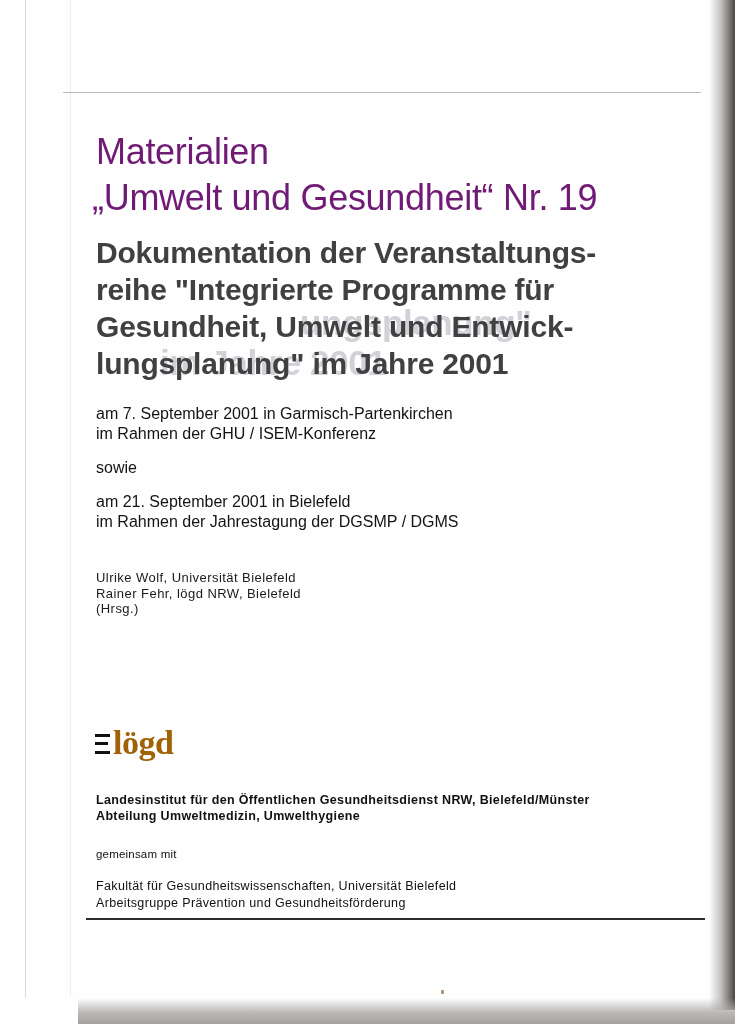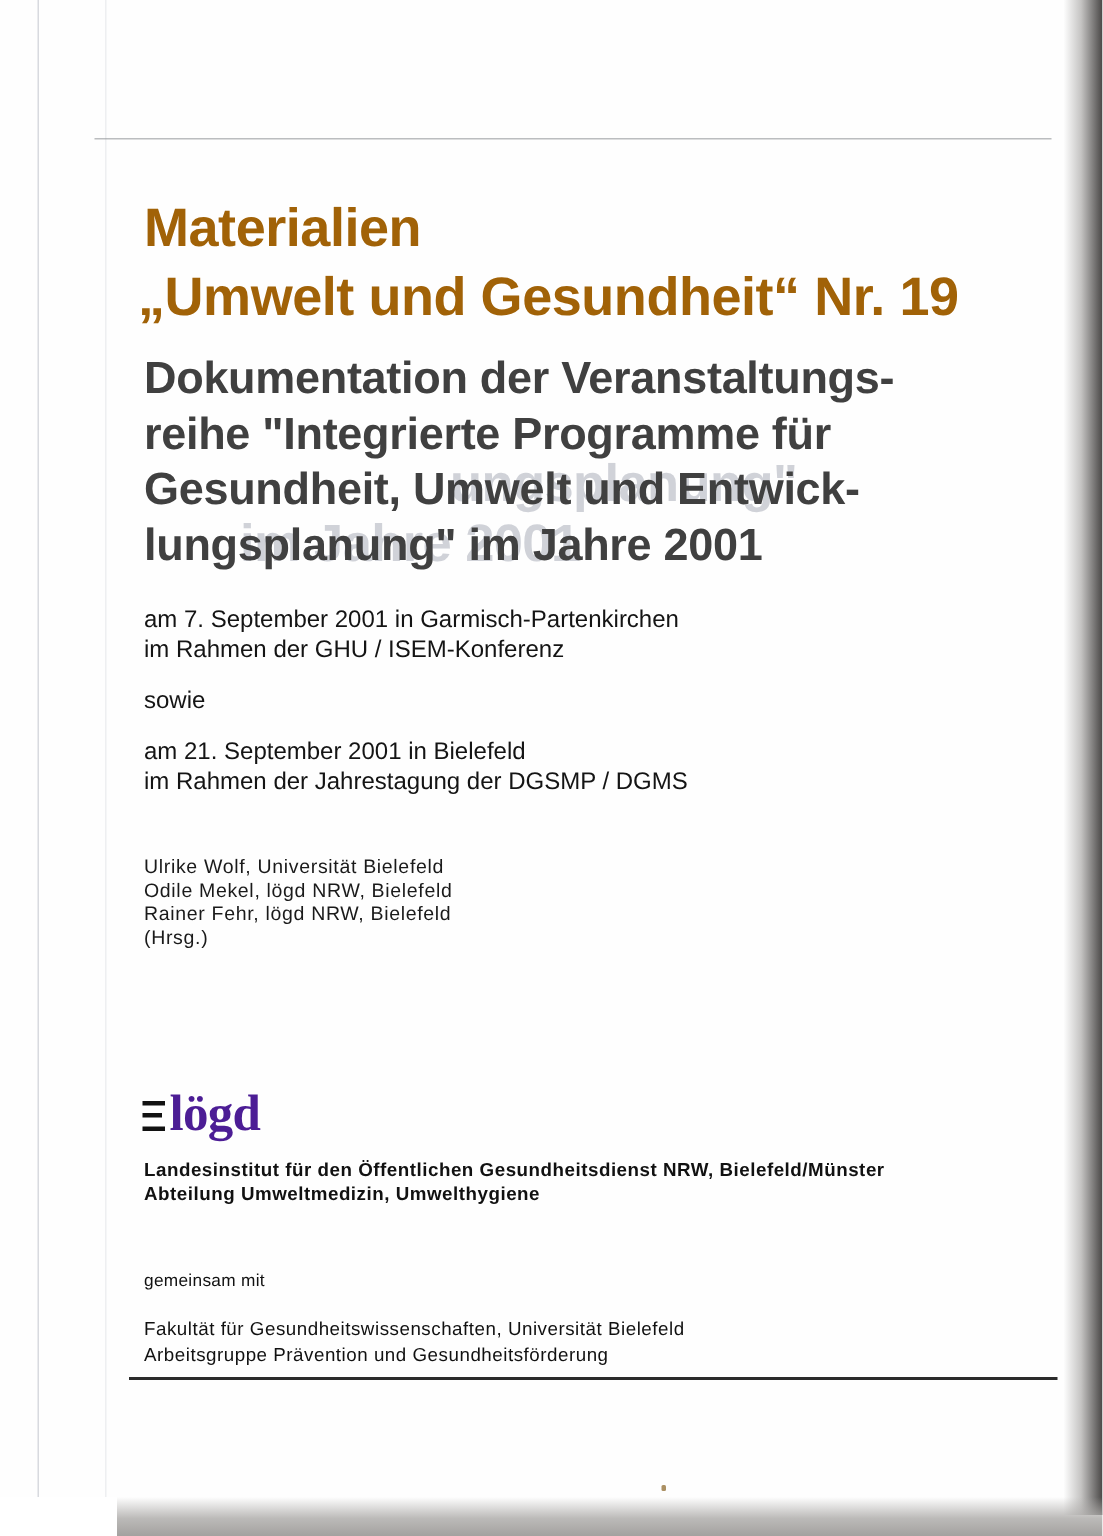--- a/index.html
+++ b/index.html
@@ -115,22 +115,22 @@
   
   .content {
     position: absolute;
     left: 96px;
     top: 0;
     width: 610px;
   }
 
   .title-line {
     font-size: 36px;
-    font-weight: bold;
-    color: #a16207;
+    font-weight: normal;
+    color: #701a75;
     letter-spacing: -0.3px;
     line-height: 1.0;
     white-space: nowrap;
   }
   #title-1 { position: absolute; left: 0; top: 134px; }
   #title-2 { position: absolute; left: -4px; top: 180px; }
 
   .headline {
     position: absolute;
     left: 0;
@@ -189,29 +189,29 @@
     display: block;
     width: 15px;
     height: 3px;
     background: #111111;
   }
   .logo-bars i.mid { width: 13px; }
   .logo-word {
     font-family: "Liberation Serif", serif;
     font-size: 34px;
     font-weight: bold;
-    color: #4c1d95;
+    color: #a16207;
     line-height: 1;
     letter-spacing: -0.5px;
   }
 
   .org {
     position: absolute;
     left: 0;
-    top: 772px;
+    top: 792px;
     font-size: 12.5px;
     font-weight: bold;
     color: #111111;
     line-height: 16px;
     letter-spacing: 0.35px;
   }
   .org div { white-space: nowrap; }
 
   .together {
     position: absolute;
@@ -271,21 +271,20 @@
         <div>sowie</div>
       </div>
       <div class="evgroup">
         <div>am 21. September 2001 in Bielefeld</div>
         <div>im Rahmen der Jahrestagung der DGSMP / DGMS</div>
       </div>
     </div>
 
     <div class="editors">
       <div>Ulrike Wolf, Universität Bielefeld</div>
-      <div>Odile Mekel, lögd NRW, Bielefeld</div>
       <div>Rainer Fehr, lögd NRW, Bielefeld</div>
       <div>(Hrsg.)</div>
     </div>
 
     <div class="logo">
       <span class="logo-bars">
         <i></i>
           <i class="mid"></i>
           <i></i>
       </span>

